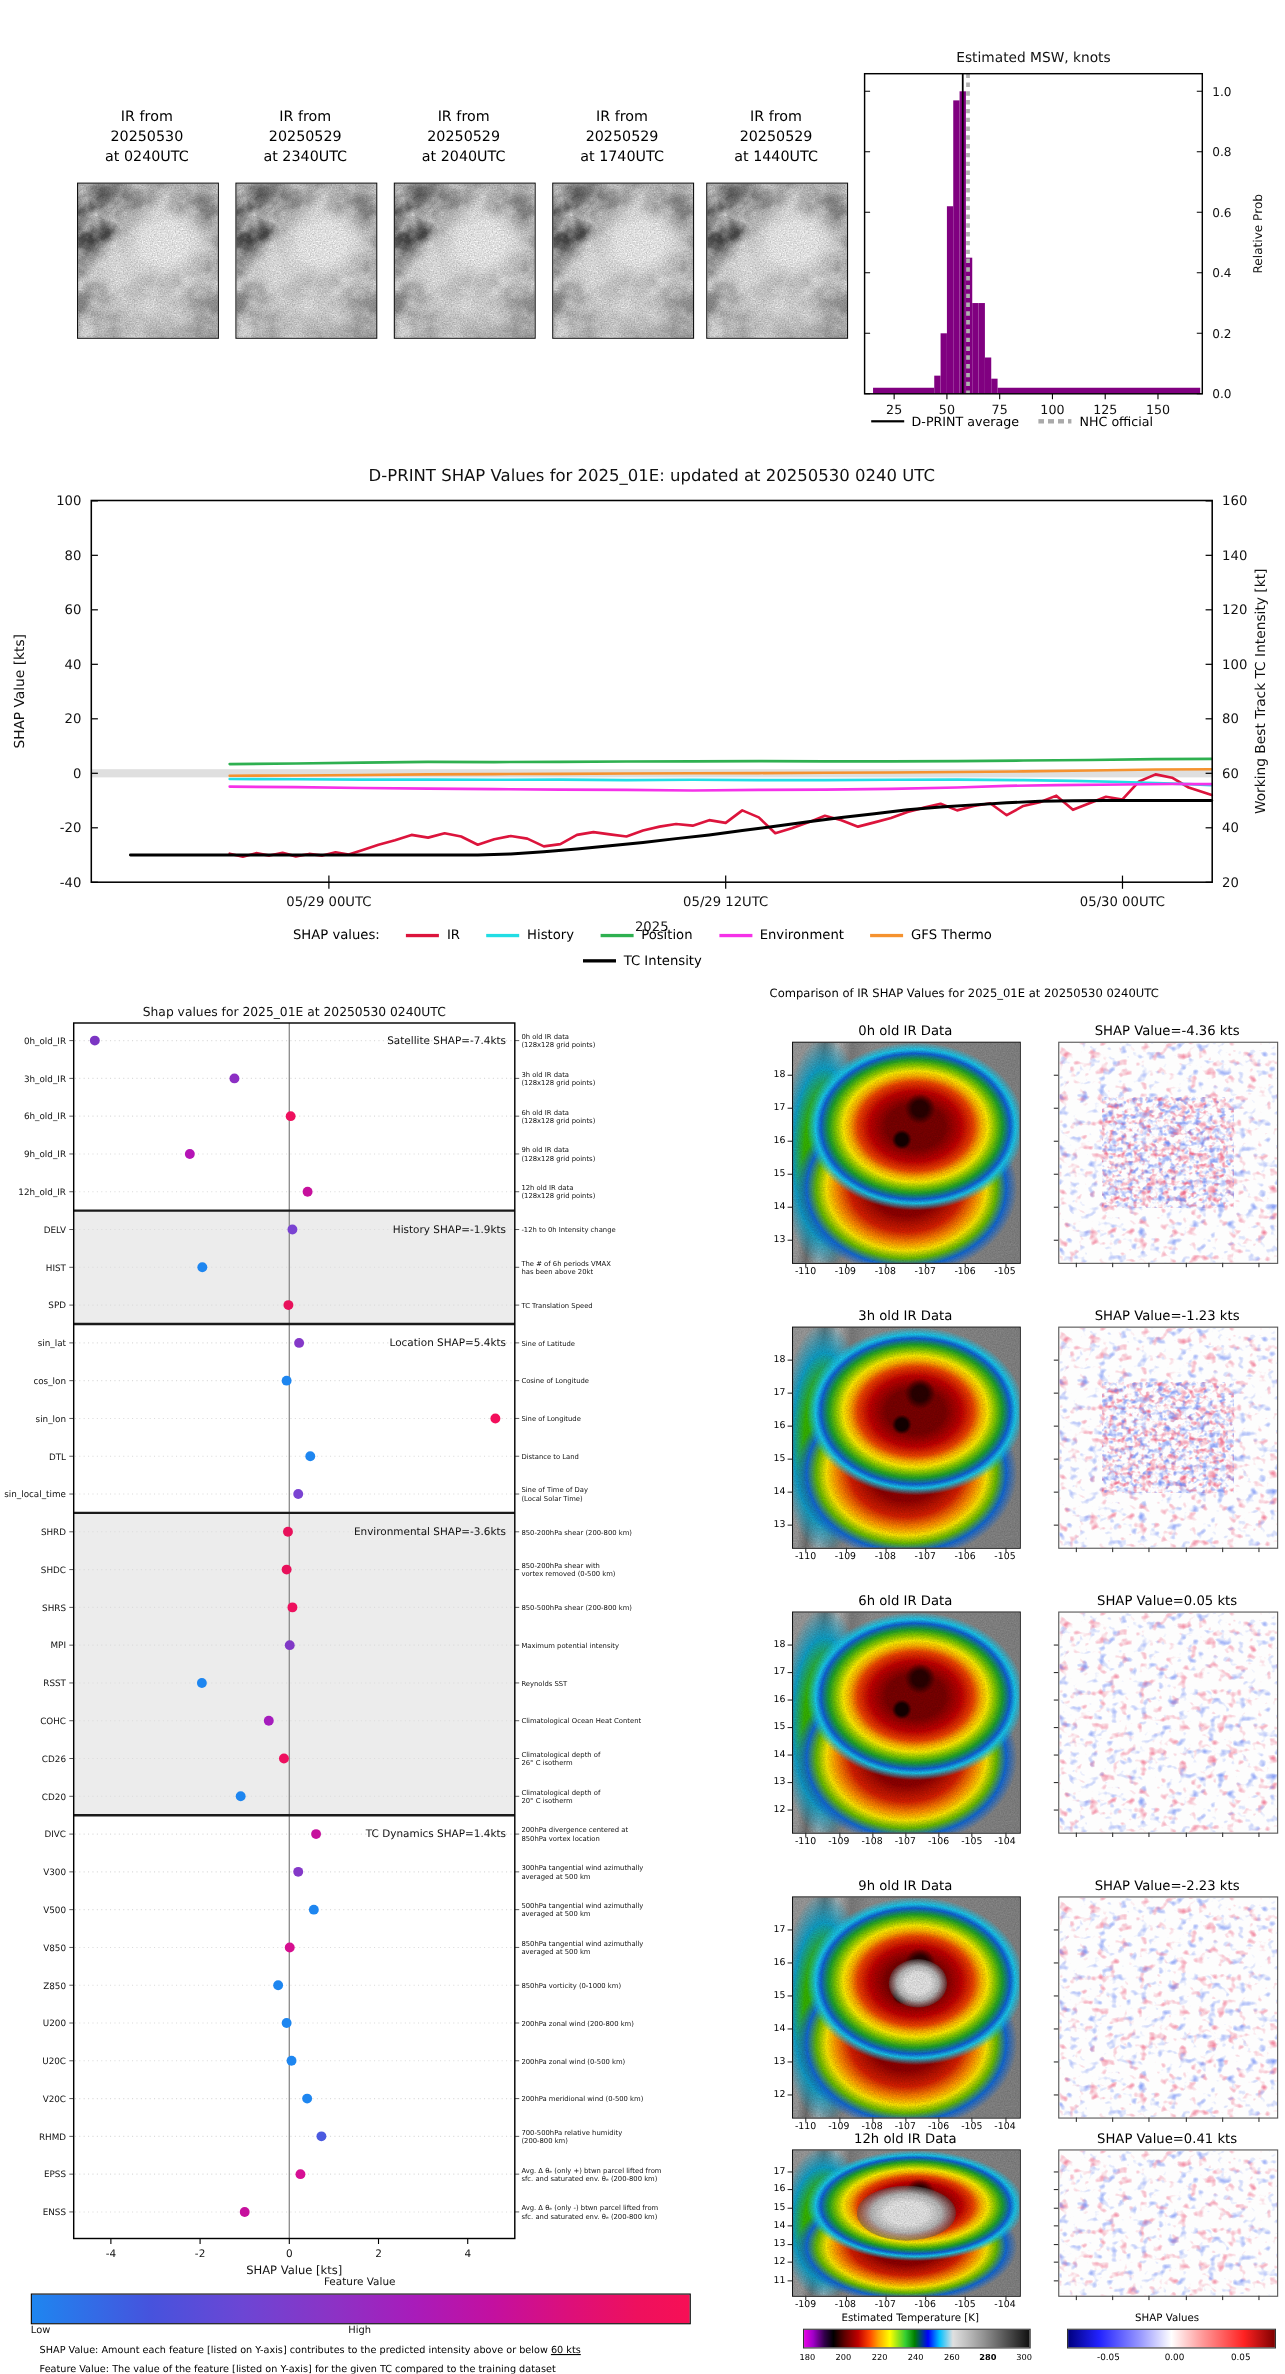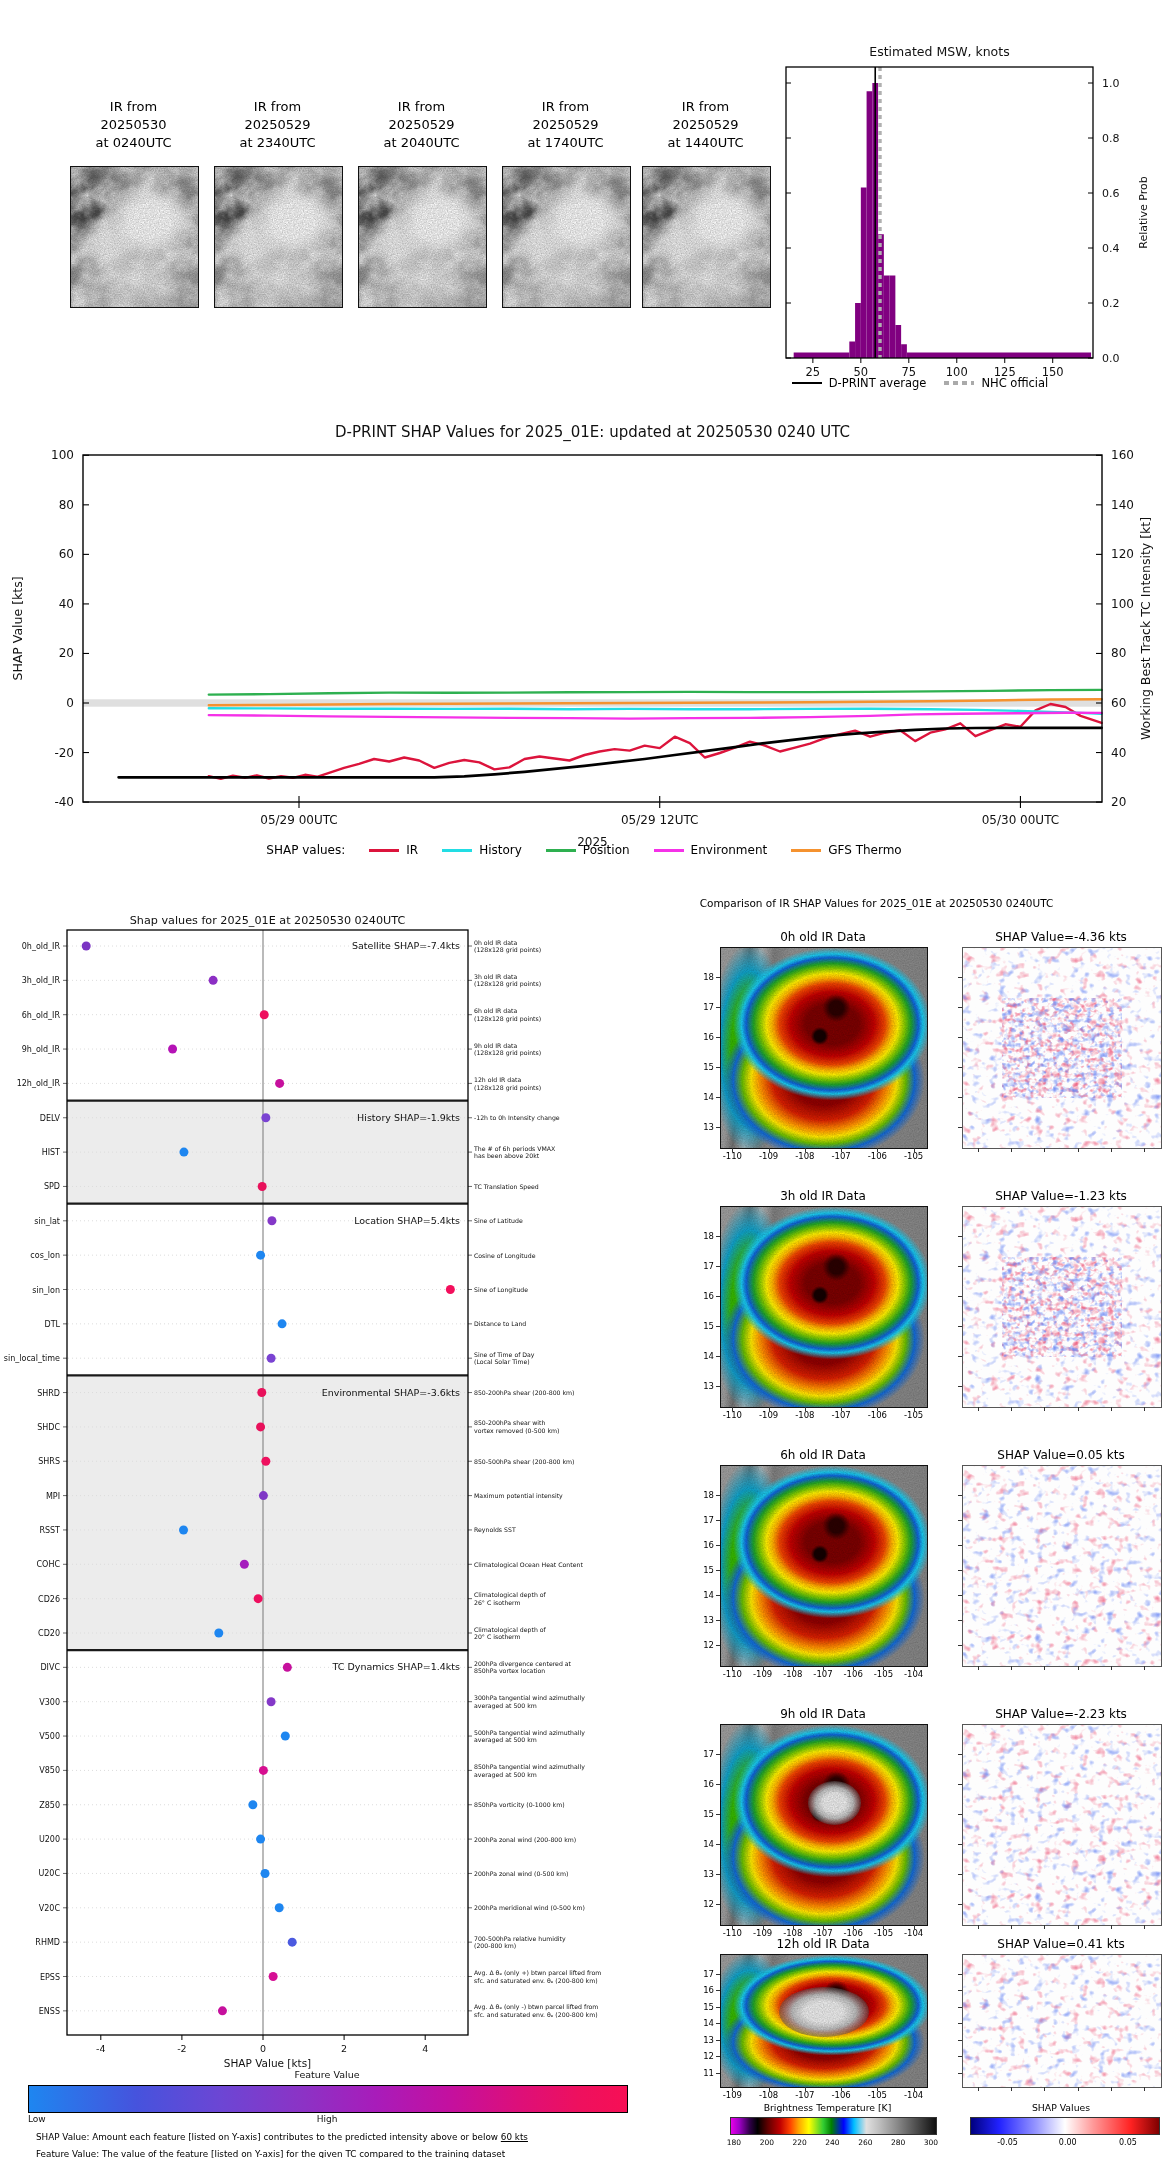--- a/index.html
+++ b/index.html
@@ -244,20 +244,26 @@
         <span class="swatch" style="background: rgb(46, 176, 80);"></span>
         <span>Position</span>
       </div>
       <div class="leg-item">
         <span class="swatch" style="background: rgb(245, 49, 232);"></span>
         <span>Environment</span>
       </div>
       <div class="leg-item">
         <span class="swatch" style="background: rgb(245, 146, 47);"></span>
         <span>GFS Thermo</span>
+      </div>
+    </div>
+  <div id="ts-legend2" class="legend-row" style="left:0;top:866px;width:1168px;">
+      <div class="leg-item">
+        <span class="swatch" style="background: rgb(0, 0, 0);"></span>
+        <span>TC Intensity</span>
       </div>
     </div>
 
   <svg id="dot-svg" class="abs" style="left:0;top:900px;" width="660" height="1180">
       <rect x="67" y="200.575" width="401" height="103.05000000000001" fill="#ececec"></rect>
       <rect x="67" y="475.375" width="401" height="274.79999999999995" fill="#ececec"></rect>
       <line x1="68" x2="467" y1="46" y2="46" stroke="#dcdcdc" stroke-width="1" stroke-dasharray="1,3"></line>
       <line x1="63" x2="67" y1="46" y2="46" stroke="#444" stroke-width="0.8"></line>
       <line x1="468" x2="472" y1="46" y2="46" stroke="#444" stroke-width="0.8"></line>
       <line x1="68" x2="467" y1="80.35" y2="80.35" stroke="#dcdcdc" stroke-width="1" stroke-dasharray="1,3"></line>
@@ -755,28 +761,28 @@
       <div class="mini-tick" style="left: 1077.63px; top: 2087px; width: 1px; height: 4px;"></div>
       <div class="mini-tick" style="left: 1110.9px; top: 2087px; width: 1px; height: 4px;"></div>
       <div class="mini-tick" style="left: 1144.16px; top: 2087px; width: 1px; height: 4px;"></div>
       <div class="mini-tick" style="left: 958px; top: 1973.8px; width: 4px; height: 1px;"></div>
       <div class="mini-tick" style="left: 958px; top: 1990.3px; width: 4px; height: 1px;"></div>
       <div class="mini-tick" style="left: 958px; top: 2006.8px; width: 4px; height: 1px;"></div>
       <div class="mini-tick" style="left: 958px; top: 2023.3px; width: 4px; height: 1px;"></div>
       <div class="mini-tick" style="left: 958px; top: 2039.8px; width: 4px; height: 1px;"></div>
       <div class="mini-tick" style="left: 958px; top: 2056.3px; width: 4px; height: 1px;"></div>
       <div class="mini-tick" style="left: 958px; top: 2072.8px; width: 4px; height: 1px;"></div>
-      <div class="cb-title" style="left: 720px; top: 2102px; width: 215px;">Brightness Temperature [K]</div>
+      <div class="cb-title" style="left: 720px; top: 2102px; width: 215px;">Estimated Temperature [K]</div>
       <div class="cb-bar bt-grad" style="left: 730px; top: 2117px; width: 205px; height: 16px;"></div>
       <div class="cb-tick" style="left: 720px; top: 2138px; width: 28px;">180</div>
       <div class="cb-tick" style="left: 752.833px; top: 2138px; width: 28px;">200</div>
       <div class="cb-tick" style="left: 785.667px; top: 2138px; width: 28px;">220</div>
       <div class="cb-tick" style="left: 818.5px; top: 2138px; width: 28px;">240</div>
       <div class="cb-tick" style="left: 851.333px; top: 2138px; width: 28px;">260</div>
-      <div class="cb-tick" style="left: 884.167px; top: 2138px; width: 28px;">280</div>
+      <div class="cb-tick" style="left: 884.167px; top: 2138px; width: 28px; font-weight: bold;">280</div>
       <div class="cb-tick" style="left: 917px; top: 2138px; width: 28px;">300</div>
       <div class="cb-title" style="left: 962px; top: 2102px; width: 198px;">SHAP Values</div>
       <div class="cb-bar shapcb-grad" style="left: 970px; top: 2117px; width: 188px; height: 16px;"></div>
       <div class="cb-tick" style="left: 989.6px; top: 2138px; width: 36px; font-size: 8px;">-0.05</div>
       <div class="cb-tick" style="left: 1049.76px; top: 2138px; width: 36px; font-size: 8px;">0.00</div>
       <div class="cb-tick" style="left: 1109.92px; top: 2138px; width: 36px; font-size: 8px;">0.05</div>
     </div>
 </div>
 
 <svg width="0" height="0" style="position:absolute">

